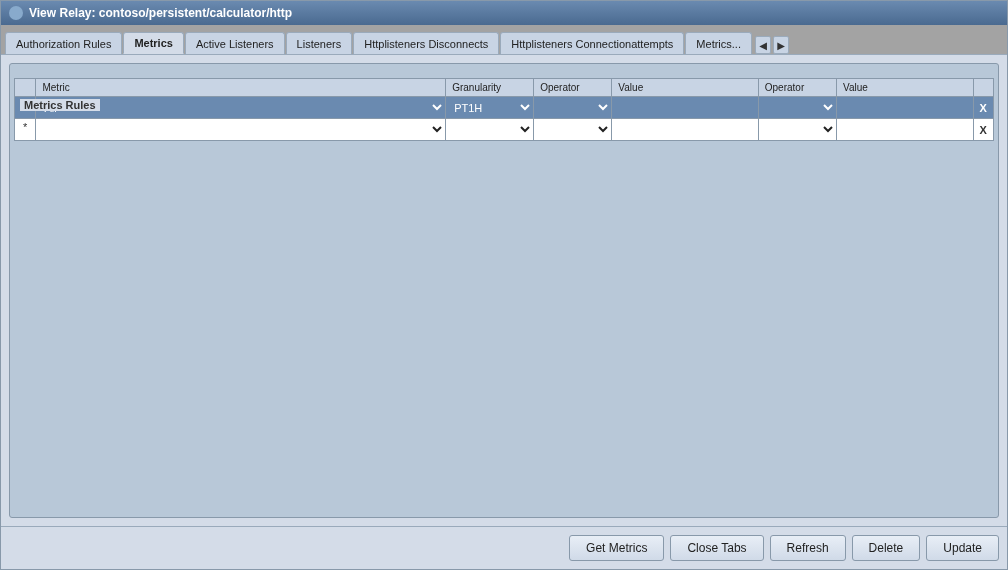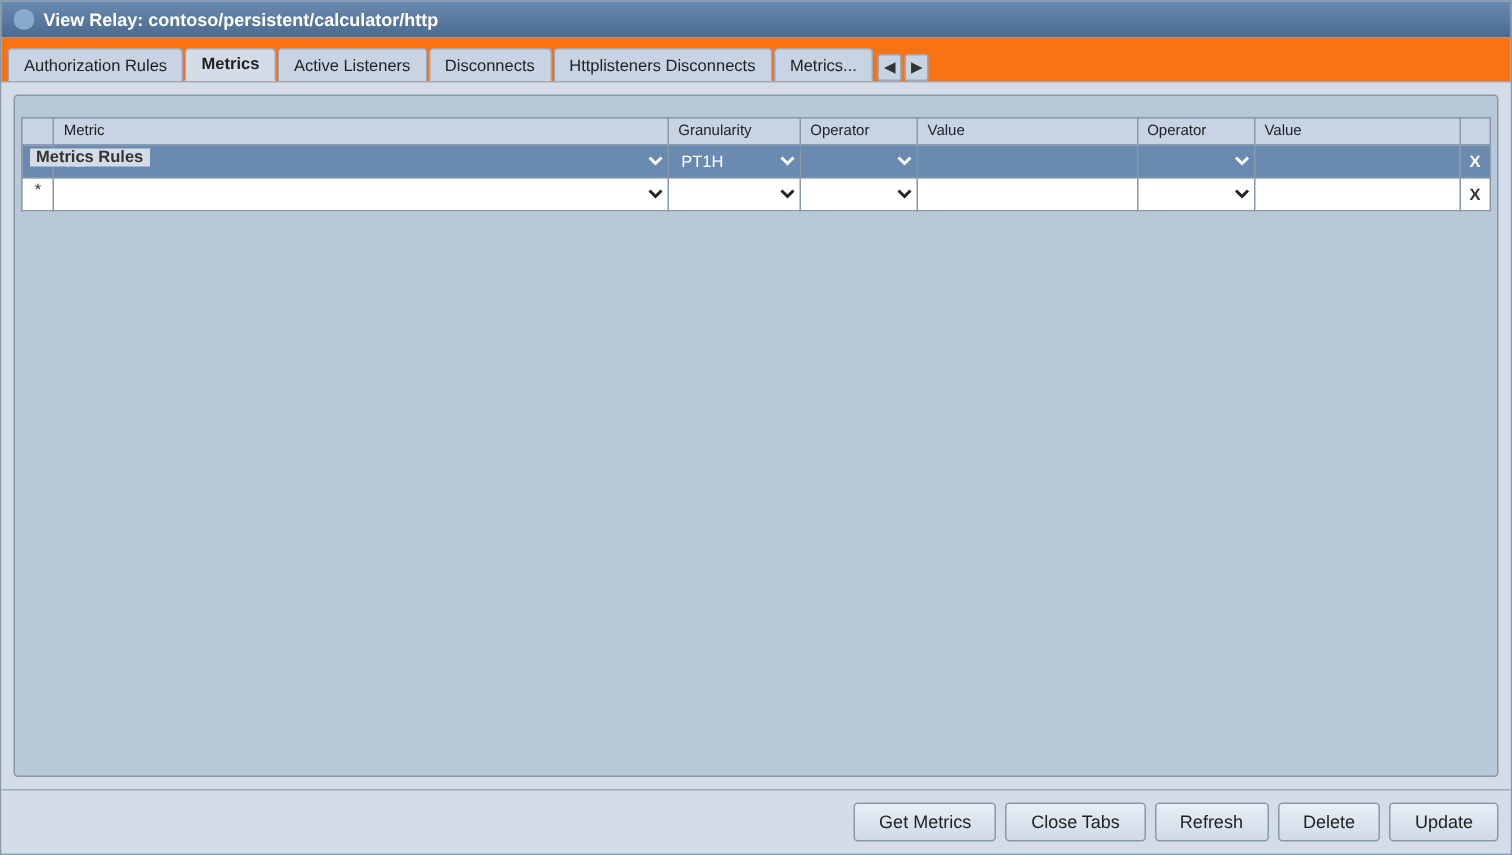--- a/index.html
+++ b/index.html
@@ -31,21 +31,21 @@
       height: 24px;
     }
     .title-icon {
       width: 14px;
       height: 14px;
       background: #88aacc;
       border-radius: 50%;
       flex-shrink: 0;
     }
     .tab-bar {
-      background: #f97316;
+      background: #a3a3a3;
       border-bottom: 1px solid #9aaabb;
       display: flex;
       align-items: flex-end;
       padding: 21px 4px 0 4px;
       height: 30px;
       overflow: hidden;
     }
     .tab {
       padding: 4px 10px;
       border: 1px solid #9aaabb;
@@ -233,24 +233,27 @@
     <div class="tab">
       <span>Authorization Rules</span>
     </div>
     <div class="tab active">
       <span>Metrics</span>
     </div>
     <div class="tab">
       <span>Active Listeners</span>
     </div>
     <div class="tab">
-      <span>Disconnects</span>
+      <span>Listeners</span>
     </div>
     <div class="tab">
       <span>Httplisteners Disconnects</span>
+    </div>
+    <div class="tab">
+      <span>Httplisteners Connectionattempts</span>
     </div>
     <div class="tab">
       <span>Metrics...</span>
     </div>
     <div class="tab-nav">
       <div class="tab-nav-btn">◀</div>
       <div class="tab-nav-btn">▶</div>
     </div>
   </div>
 

